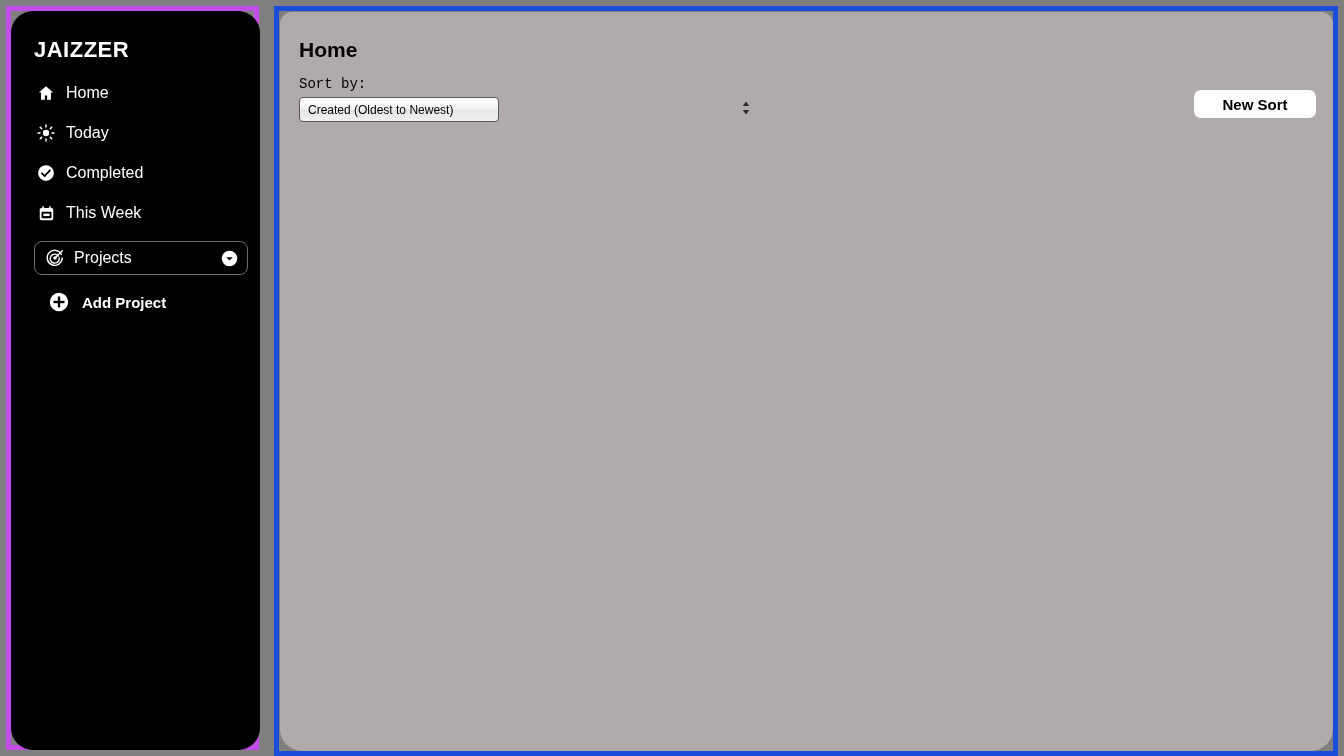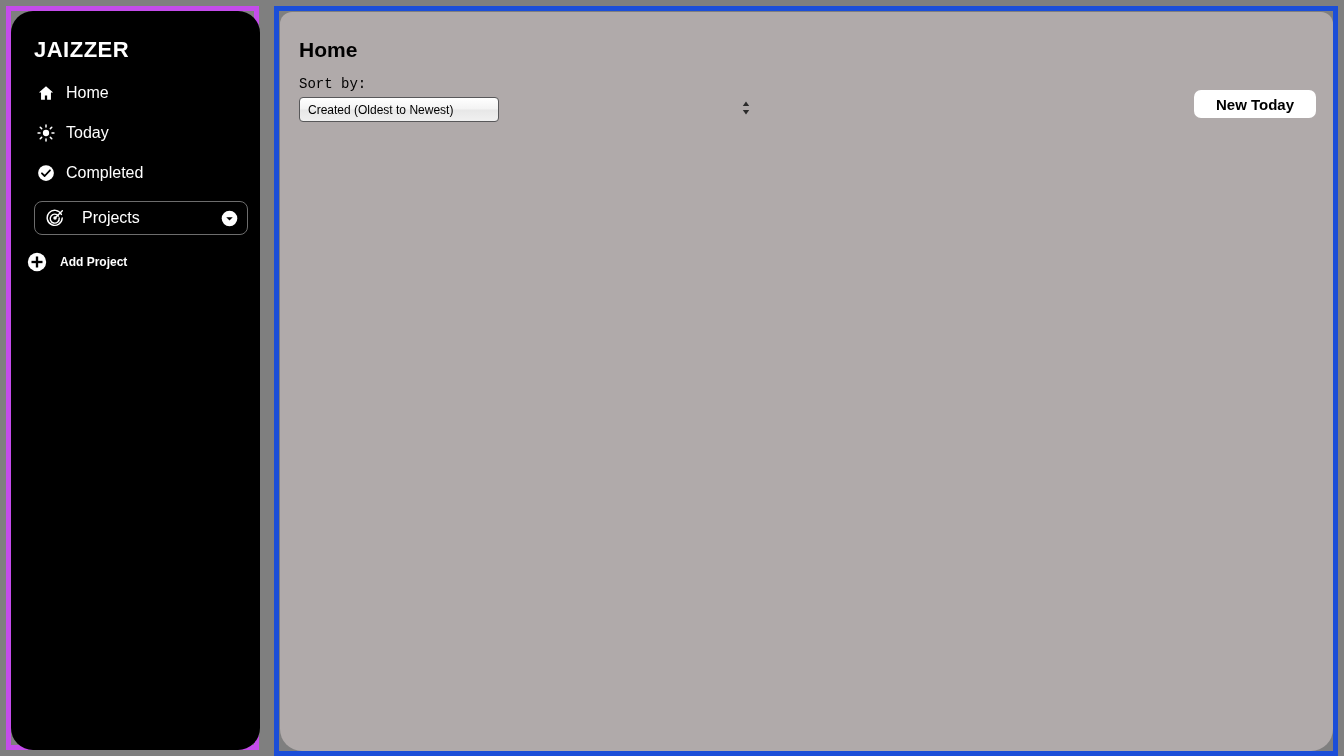--- a/index.html
+++ b/index.html
@@ -81,21 +81,20 @@
     border: 1px solid #6d6d6d;
     border-radius: 8px;
     display: flex;
     align-items: center;
     padding: 0 10px 0 10px;
     color: #ffffff;
     font-size: 16px;
     cursor: pointer;
     box-sizing: border-box;
     position: relative;
-    gap: 8px;
   }
   #projects-row .icon {
     width: 20px; height: 20px;
     margin-right: 9px;
     display: flex; align-items: center; justify-content: center;
     flex: 0 0 auto;
   }
   #projects-chevron {
     position: absolute;
     right: 9px;
@@ -104,23 +103,23 @@
     width: 18px; height: 18px;
     display: flex; align-items: center; justify-content: center;
   }
 
   
   #add-project-row {
     display: flex;
     align-items: center;
     height: 34px;
     margin-top: 10px;
-    padding-left: 15px;
+    padding-left: 37px;
     color: #ffffff;
-    font-size: 12px;
+    font-size: 15px;
     font-weight: bold;
     cursor: pointer;
   }
   #add-project-row .icon {
     width: 21px; height: 21px;
     margin-right: 13px;
     display: flex; align-items: center; justify-content: center;
     flex: 0 0 auto;
   }
 
@@ -246,20 +245,32 @@
     <li class="nav-item">
       <span class="icon">
         <svg width="18" height="18" viewBox="0 0 24 24">
           <circle cx="12" cy="12" r="10.5" fill="#ffffff"></circle>
           <path d="M6.6 12.4l3.6 3.6 7.1-7.6" stroke="#000000" stroke-width="2.4" fill="none" stroke-linecap="round" stroke-linejoin="round"></path>
         </svg>
       </span>
       <span class="nav-label">Completed</span>
     </li>
 
+    <li class="nav-item">
+      <span class="icon">
+        <svg width="17" height="17" viewBox="0 0 24 24">
+          <rect x="2.5" y="4.2" width="19" height="17.2" rx="2.2" fill="#ffffff"></rect>
+          <rect x="5" y="9.6" width="14" height="9.2" rx="1" fill="#000000"></rect>
+          <rect x="7.6" y="12.2" width="8.8" height="3.4" fill="#ffffff"></rect>
+          <rect x="6" y="1.6" width="2.4" height="4" rx="1" fill="#ffffff"></rect>
+          <rect x="15.6" y="1.6" width="2.4" height="4" rx="1" fill="#ffffff"></rect>
+        </svg>
+      </span>
+      <span class="nav-label">This Week</span>
+    </li>
 
   </ul>
 
   <div id="projects-row">
     <span class="icon">
       <svg width="18" height="18" viewBox="0 0 24 24" fill="none" stroke="#ffffff" stroke-width="1.9" stroke-linecap="round">
         <path d="M20.5 7.2A10 10 0 1 0 21.6 12"></path>
         <path d="M16.6 9.4A6 6 0 1 0 17.6 12"></path>
         <circle cx="12" cy="12" r="2.3" fill="#ffffff" stroke="none"></circle>
         <line x1="12" y1="12" x2="21.8" y2="2.4"></line>
@@ -298,16 +309,16 @@
 
     <select id="sort-select"><option>Created (Oldest to Newest)</option><option>Created (Newest to Oldest)</option><option>Due Date</option><option>Priority</option><option>Alphabetical</option></select>
 
     <span id="sort-stepper">
       <svg width="10" height="16" viewBox="0 0 10 16">
         <path d="M5 1.5L8.2 6H1.8z" fill="#2b2b2b"></path>
         <path d="M5 14.5L8.2 10H1.8z" fill="#2b2b2b"></path>
       </svg>
     </span>
 
-    <button id="new-todo-button">New Today</button>
+    <button id="new-todo-button">New Sort</button>
   </div>
 
 </div>
 
 </body></html>

